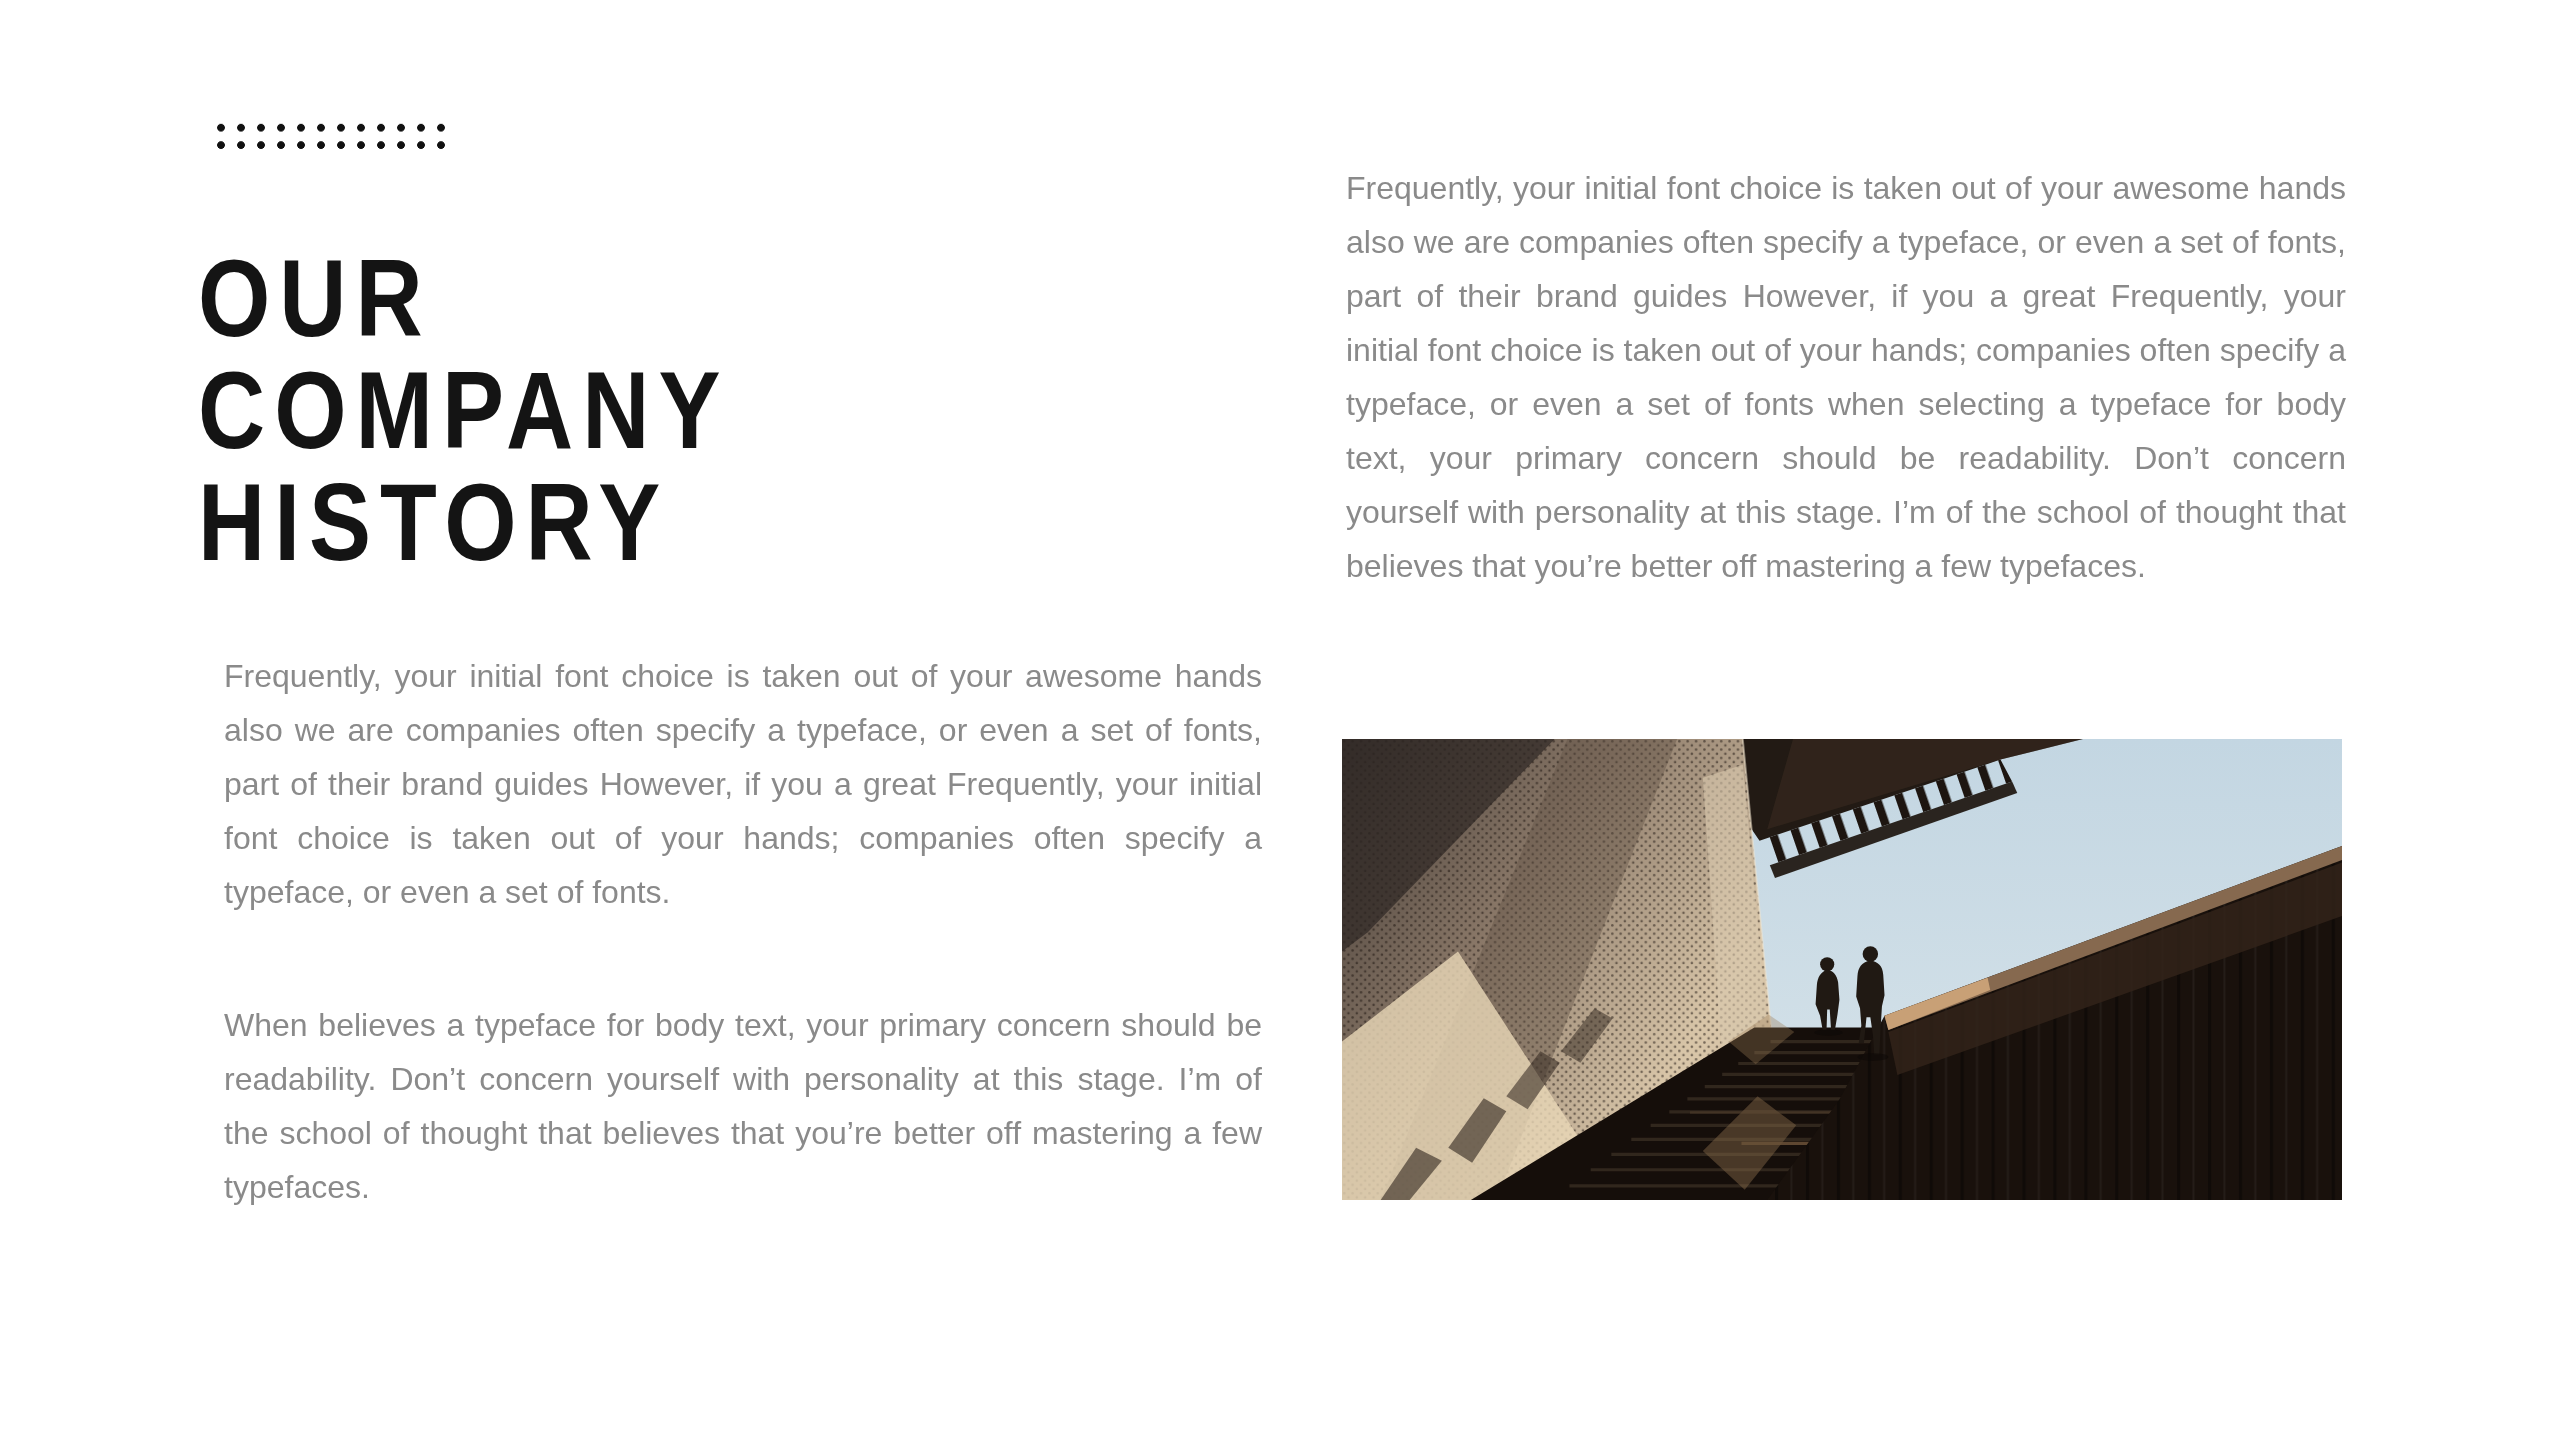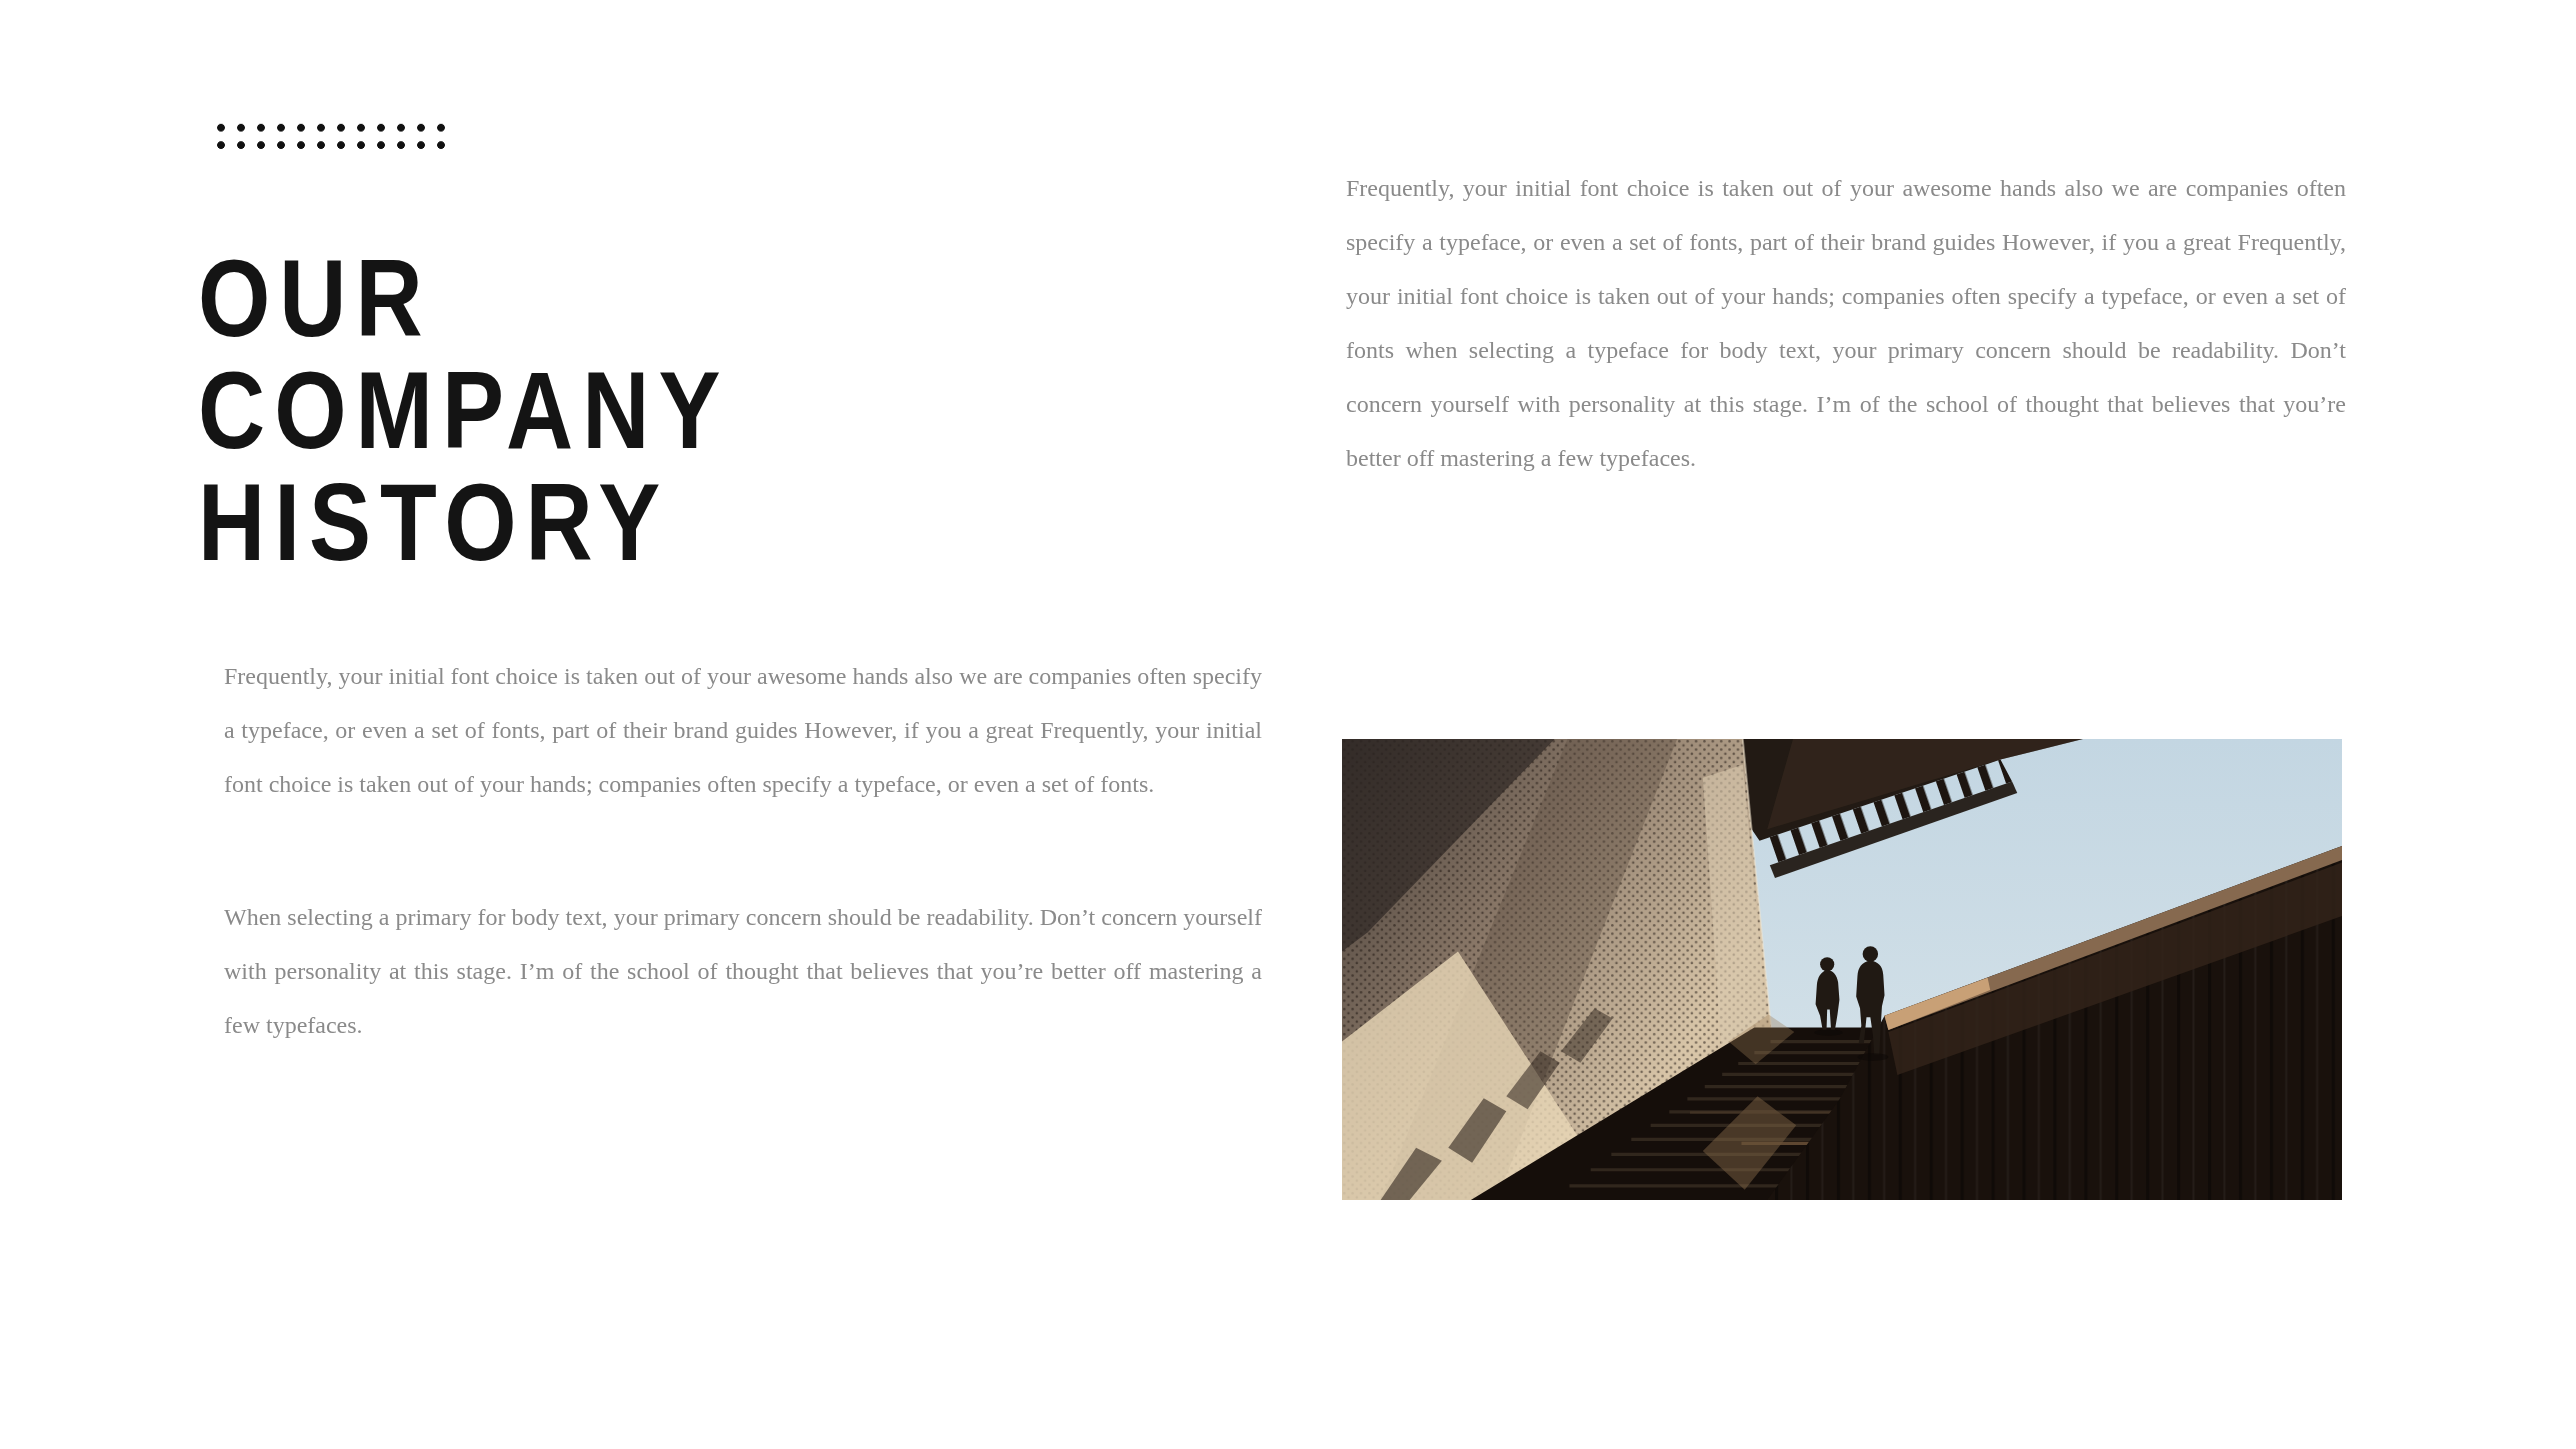--- a/index.html
+++ b/index.html
@@ -23,22 +23,22 @@
     font-weight:700;
     letter-spacing:9px;
     color:var(--c-heading_color,#141414);
     transform:scaleY(1.18);
     transform-origin:left top;
   }
   .heading .hline{display:block;}
   .body-text{
     position:absolute;
     color:var(--c-body_text_color,#8a8a8a);
-    font-size:24px;line-height:54px;
-    text-align:justify;text-align-last:left;font-family:Liberation Serif, serif;
+    font-size:32px;line-height:54px;
+    text-align:justify;text-align-last:left;
   }
   .body-text p{margin:0;}
   .col-left{left:224px;top:649px;width:1038px;}
   .col-left p + p{margin-top:79px;}
   .col-right{left:1346px;top:161px;width:1000px;}
   .photo{
     position:absolute;left:1342px;top:739px;
     width:1000px;height:461px;display:block;
   }
   
@@ -61,21 +61,21 @@
   <div class="dots"></div>
 
   <h1 class="heading">
     <span class="hline">OUR</span>
     <span class="hline">COMPANY</span>
     <span class="hline">HISTORY</span>
   </h1>
 
   <div class="body-text col-left">
     <p>Frequently, your initial font choice is taken out of your awesome hands also we are companies often specify a typeface, or even a set of fonts,  part of their brand guides However, if you a great Frequently, your initial font choice is taken out of your hands; companies often specify a typeface, or even a set of fonts.</p>
-    <p>When selecting a primary for body text, your primary concern should be readability. Don’t concern yourself with personality at this stage. I’m of the school of thought that believes that you’re better off mastering a few typefaces.</p>
+    <p>When believes a typeface for body text, your primary concern should be readability. Don’t concern yourself with personality at this stage. I’m of the school of thought that believes that you’re better off mastering a few typefaces.</p>
   </div>
 
   <div class="body-text col-right">
     <p>Frequently, your initial font choice is taken out of your awesome hands also we are companies often specify a typeface, or even a set of fonts,  part of their brand guides However, if you a great Frequently, your initial font choice is taken out of your hands; companies often specify a typeface, or even a set of fonts when selecting a typeface for body text, your primary concern should be readability. Don’t concern yourself with personality at this stage. I’m of the school of thought that believes that you’re better off mastering a few typefaces.</p>
   </div>
 
   <svg class="photo" viewBox="0 0 1552 716" preserveAspectRatio="none" role="img" aria-label="Two people silhouetted at the top of a dark staircase between a sunlit perforated metal building wall on the left and a dark wooden fence on the right, with an overhead walkway railing crossing the pale blue sky">
     <defs>
       <linearGradient id="skyg" x1="0" y1="0" x2="0" y2="1">
         <stop offset="0" class="st-sky-top"></stop>

